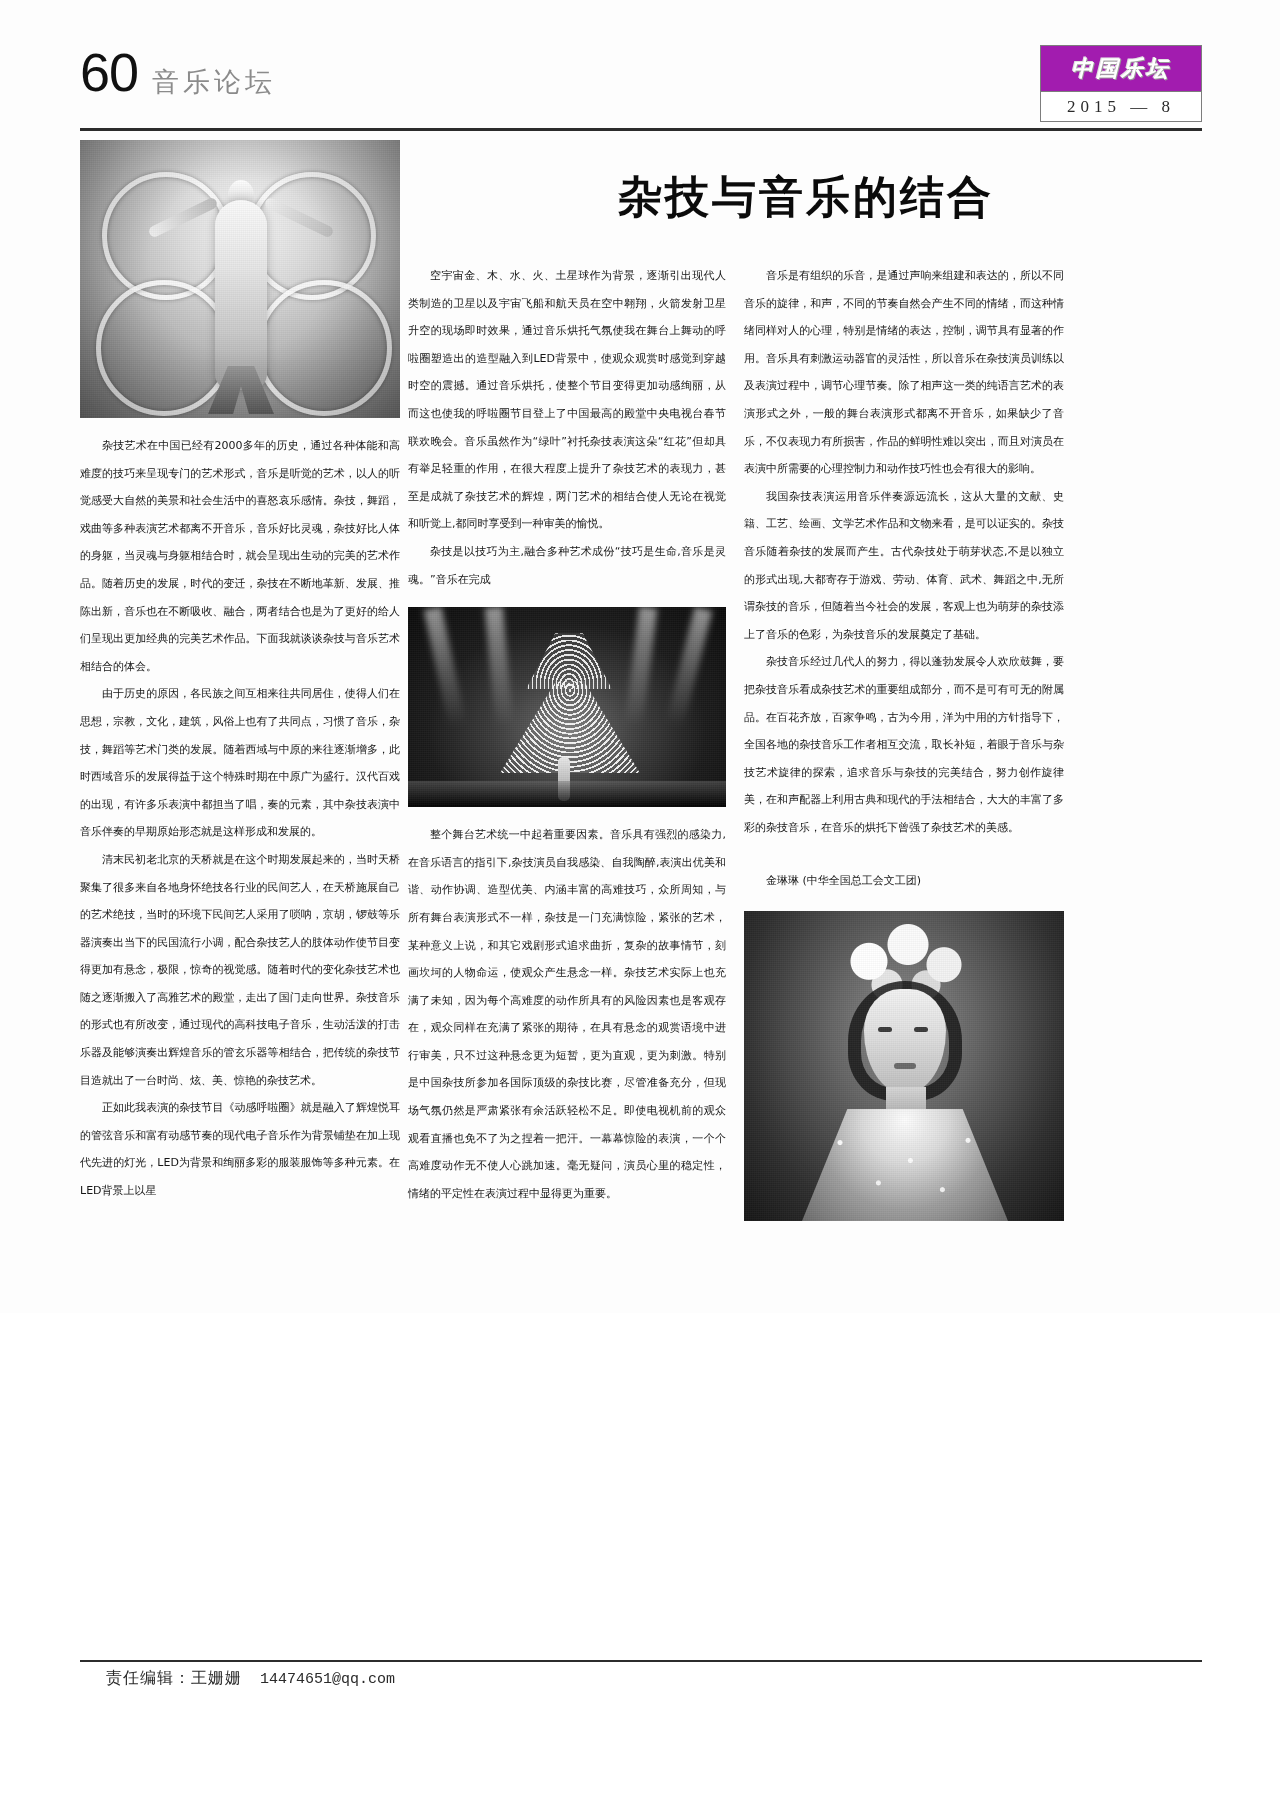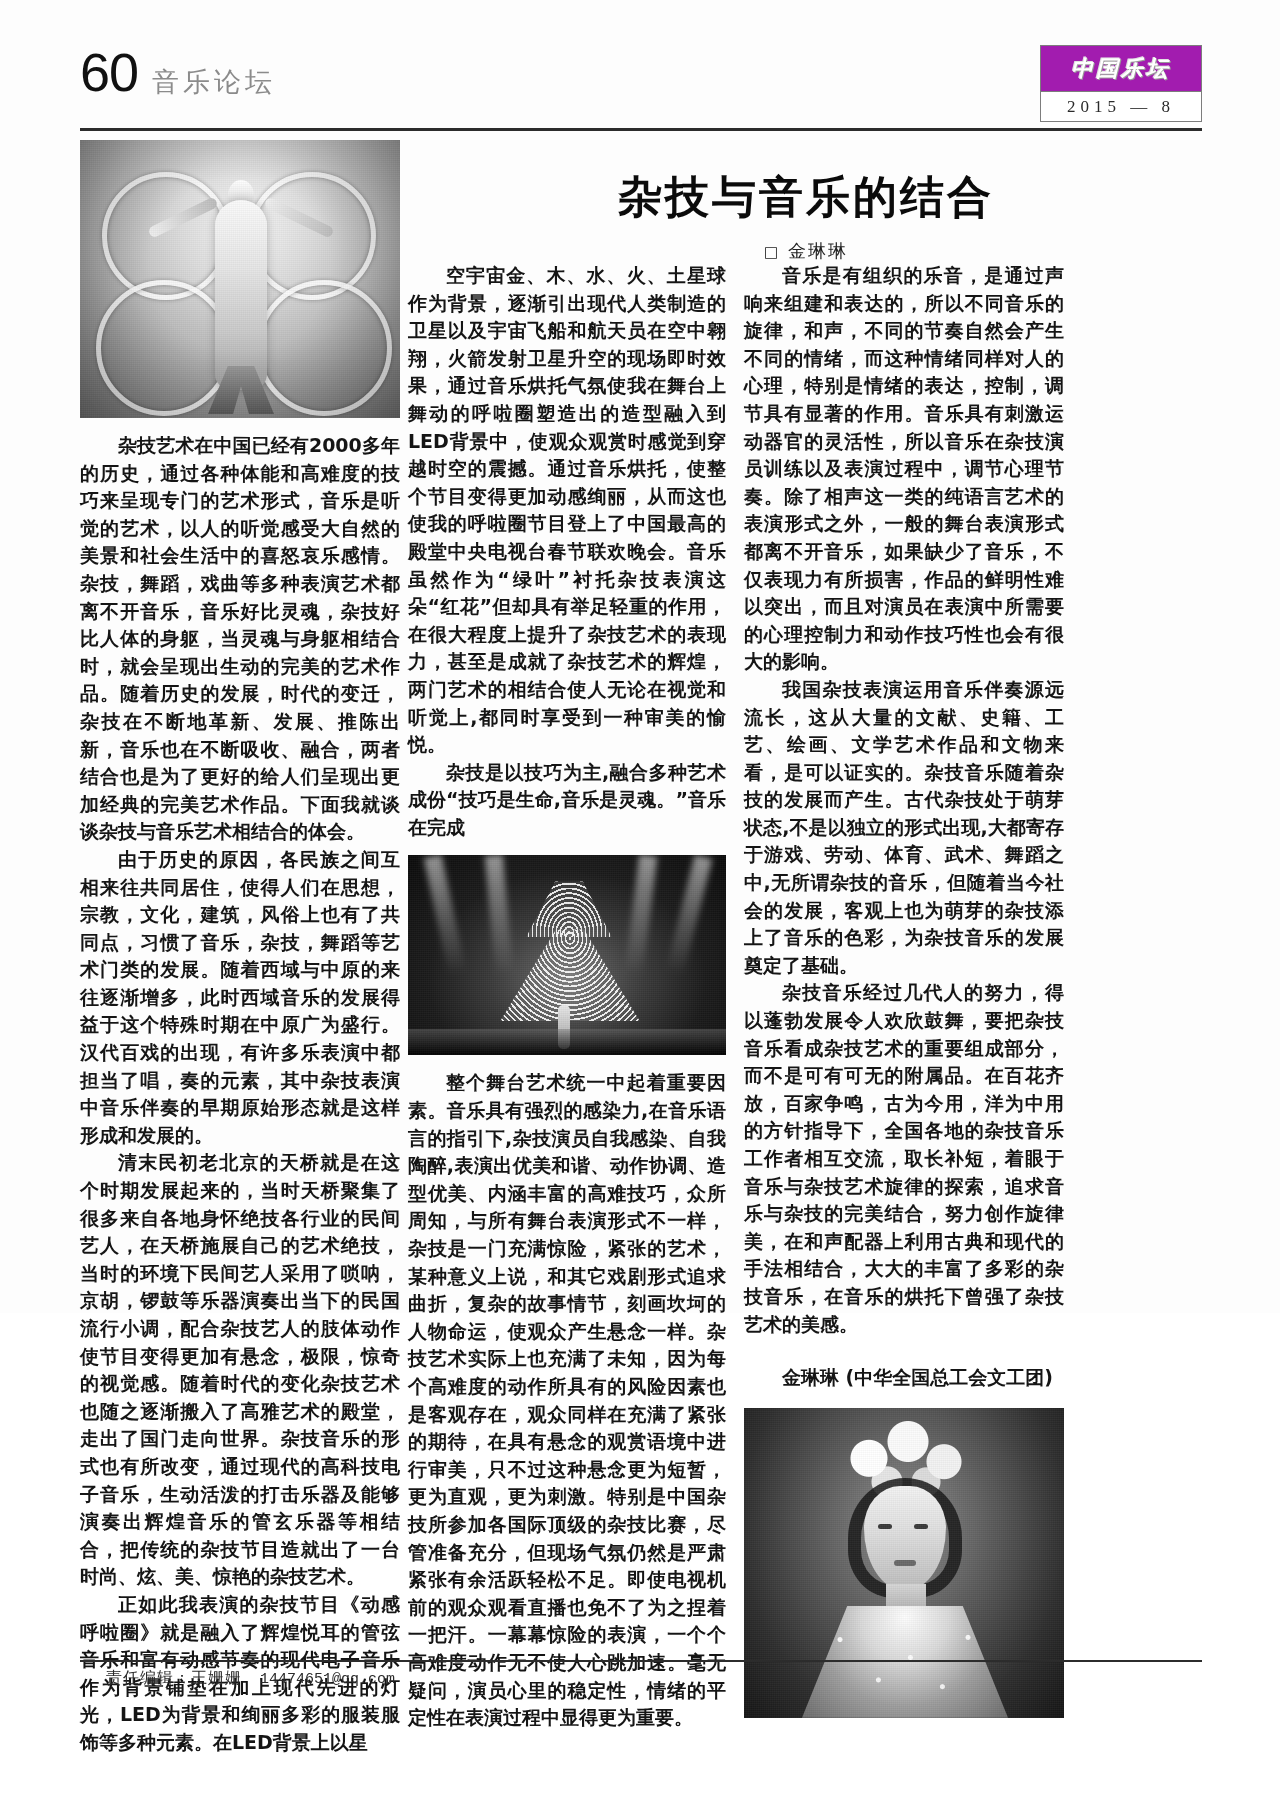--- a/index.html
+++ b/index.html
@@ -72,26 +72,25 @@
     margin-top:14px;
     font-family:"DejaVu Sans", sans-serif;
     font-size:18px; color:#222; letter-spacing:2px;
   }
   .byline .sq{ margin-right:8px; font-size:15px; }
 
   
   .col{
     position:absolute;
     font-family:"DejaVu Sans", sans-serif;
-    font-size:19px;
+    font-size:11px;
     line-height:27.6px;
     color:#151515;
     text-align:justify;
     text-justify:inter-character;
-    font-weight:bold;
   }
   .col p{ margin:0; text-indent:2em; }
   .col p.noindent{ text-indent:0; }
 
   #col-left{ left:80px; top:140px; width:320px; }
   #col-mid{ left:408px; top:262px; width:318px; }
   #col-right{ left:744px; top:262px; width:320px; }
 
   
   .photo{ position:relative; overflow:hidden; background:#555; }
@@ -272,23 +271,20 @@
     <div class="masthead">
       <div class="masthead-logo">中国乐坛</div>
       <div class="masthead-issue">2015 — 8</div>
     </div>
   </div>
 
   <div class="rule-top"></div>
 
   <div class="title-block">
     <h1 class="article-title">杂技与音乐的结合</h1>
-    <div class="byline">
-      <span class="sq">□</span><span>金琳琳</span>
-    </div>
   </div>
 
   <div class="col" id="col-left">
 
     <div class="photo" id="photo-hoops">
       <div class="ring r1"></div>
       <div class="ring r2"></div>
       <div class="ring r3"></div>
       <div class="ring r4"></div>
       <div class="arm arm-l"></div>

